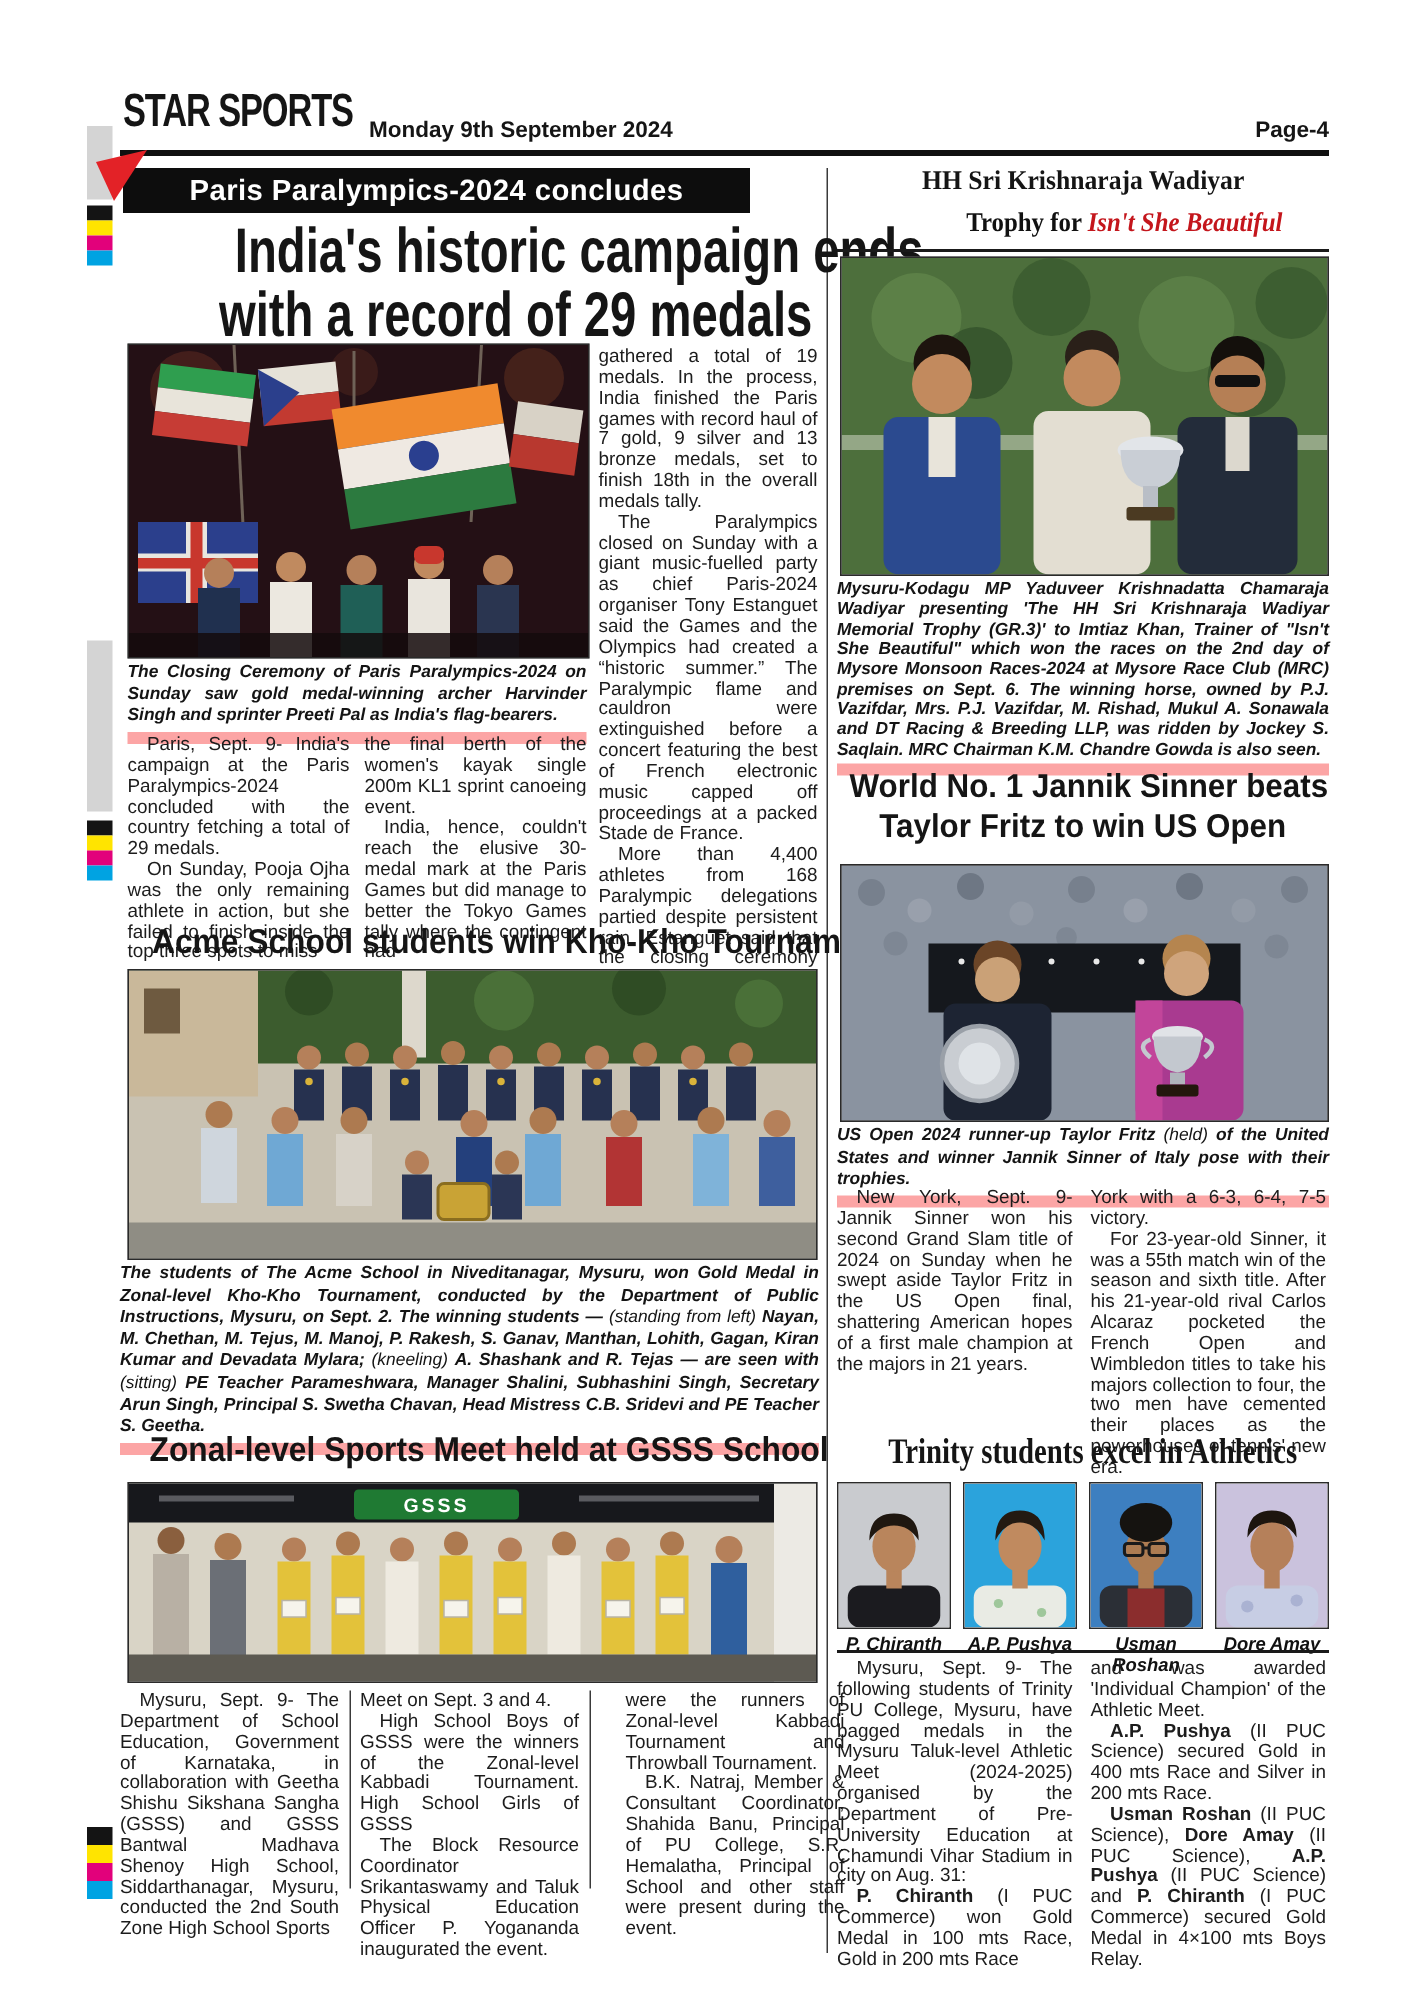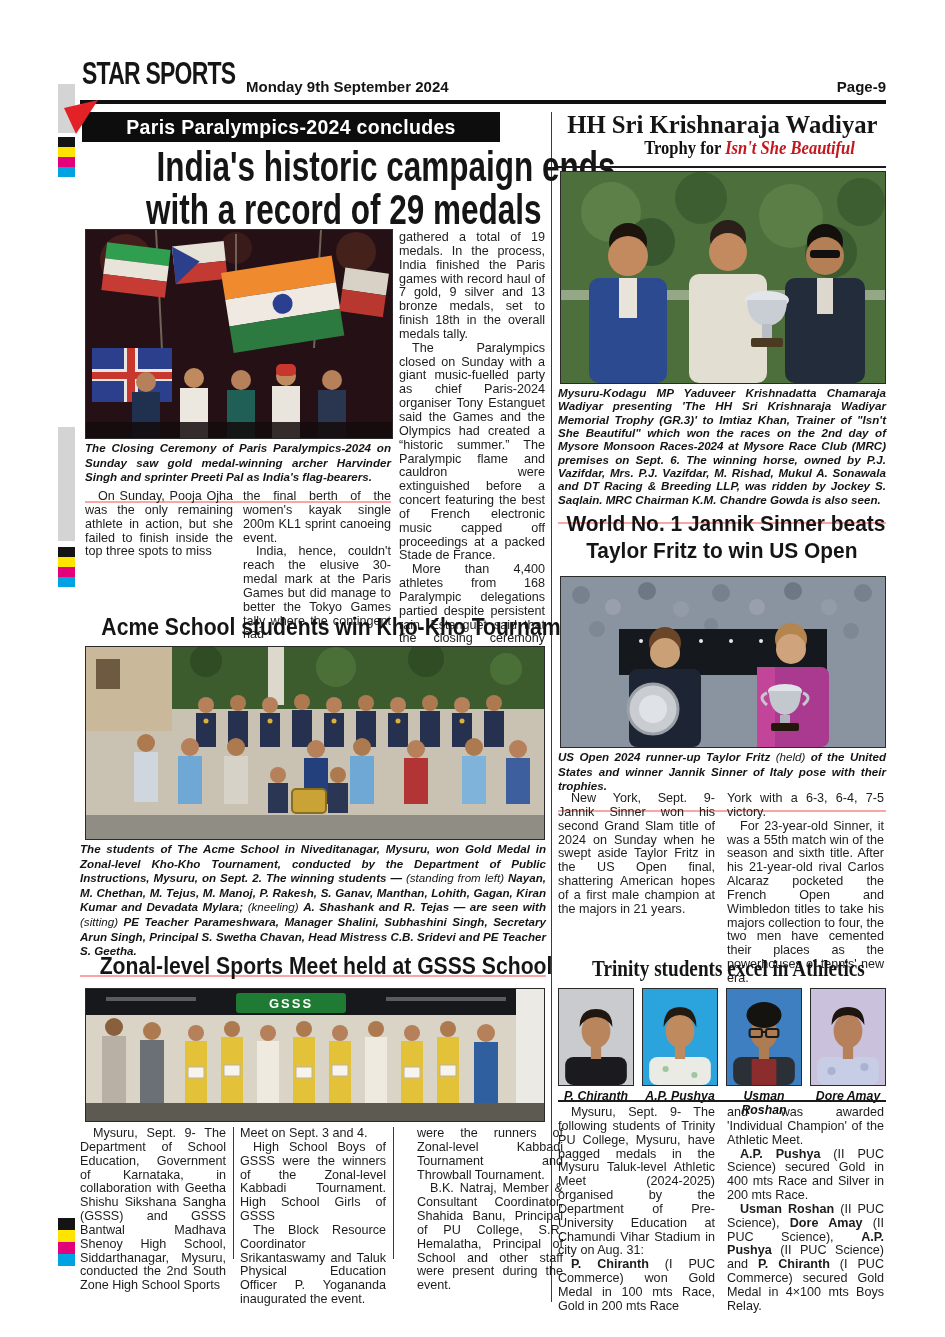--- a/index.html
+++ b/index.html
@@ -7,21 +7,21 @@
         font-family:"Liberation Sans",sans-serif;color:#111;}
   .abs{position:absolute;}
   .squeeze{display:inline-block;transform:scaleX(var(--sx,.85));transform-origin:center;white-space:nowrap;}
   .sqL{transform-origin:left;}
   .hl{font-weight:bold;color:#151515;}
   .center{text-align:center;}
   .body-col p{margin:0;text-align:justify;font-size:12.6px;line-height:1.1;color:#1c1c1c;}
   .body-col p.ind{text-indent:13px;}
   .caption{font-style:italic;font-weight:bold;font-size:11.6px;line-height:1.26;text-align:justify;color:#141414;}
   .caption.tight{line-height:1.15;}
-  .rule-b{border-bottom:2px solid #fca5a5;padding-bottom:16px;}
+  .rule-b{border-bottom:8px solid #fca5a5;padding-bottom:3px;}
   .thinrule{background:#1a1a1a;height:2px;}
   .vrule{background:#3a3a3a;width:1px;}
   .photo{border:1px solid #2a2a2a;overflow:hidden;background:#888;}
   .photo svg{display:block;}
   .serif{font-family:"Liberation Serif",serif;}
   .regbar{width:17px;}
   .portrait{border:1px solid #2a2a2a;overflow:hidden;}
   .pname{font-weight:bold;font-style:italic;font-size:12.3px;text-align:center;}
   .kicker{background:#0d0d0d;color:#fff;display:flex;align-items:center;justify-content:center;}
   .kicker span{font-weight:bold;font-size:19.5px;letter-spacing:.3px;}
@@ -49,21 +49,21 @@
     <div class="regbar" style="height:12px;background:#141414;"></div>
     <div class="regbar" style="height:12px;background:#ffe400;"></div>
     <div class="regbar" style="height:12px;background:#e2017b;"></div>
     <div class="regbar" style="height:12px;background:#00a3e2;"></div>
   </div>
 
   <div class="abs hl" style="left:82px;top:56px;font-size:31px;letter-spacing:-1px;">
     <span class="squeeze sqL" style="--sx:.74;transform-origin:left;">STAR SPORTS</span>
   </div>
   <div class="abs hl" style="left:246px;top:78px;font-size:15px;">Monday 9th September 2024</div>
-  <div class="abs hl" style="left:786px;top:78px;width:100px;text-align:right;font-size:15px;">Page-9</div>
+  <div class="abs hl" style="left:786px;top:78px;width:100px;text-align:right;font-size:15px;">Page-4</div>
   <div class="abs" style="left:80px;top:100px;width:806px;height:4px;background:#101010;"></div>
 
   <div class="abs vrule" style="left:551px;top:112px;height:1190px;"></div>
 
   <div class="abs kicker" style="left:82px;top:112px;width:418px;height:30px;">
     <span>Paris Paralympics-2024 concludes</span>
   </div>
   <svg class="abs" style="left:62px;top:100px;" width="38" height="36" viewBox="0 0 38 36">
     <polygon points="2,8 36,0 14,34" fill="#e32227"></polygon>
   </svg>
@@ -124,20 +124,21 @@
         <circle cx="246" cy="150" r="10" fill="#b5805a"></circle>
           <rect x="232" y="160" width="28" height="48" fill="#2a3550"></rect>
       </g>
       <rect x="0" y="192" width="306" height="16" fill="#140a0c" opacity=".85"></rect>
     </svg>
   </div>
 
   <div class="abs caption rule-b" style="left:85px;top:441px;width:306px;">The Closing Ceremony of Paris Paralympics-2024 on Sunday saw gold medal-winning archer Harvinder Singh and sprinter Preeti Pal as India's flag-bearers.</div>
 
   <div class="abs body-col" style="left:85px;top:490px;width:148px;">
+    <p class="ind">Paris, Sept. 9- India's campaign at the Paris Paralympics-2024 concluded with the country fetching a total of 29 medals.</p>
     <p class="ind">On Sunday, Pooja Ojha was the only remaining athlete in action, but she failed to finish inside the top three spots to miss</p>
   </div>
   <div class="abs body-col" style="left:243px;top:490px;width:148px;">
     <p>the final berth of the women's kayak single 200m KL1 sprint canoeing event.</p>
     <p class="ind">India, hence, couldn't reach the elusive 30-medal mark at the Paris Games but did manage to better the Tokyo Games tally where the contingent had</p>
   </div>
   <div class="abs body-col" style="left:399px;top:231px;width:146px;">
     <p>gathered a total of 19 medals. In the process, India finished the Paris games with record haul of 7 gold, 9 silver and 13 bronze medals, set to finish 18th in the overall medals tally.</p>
     <p class="ind">The Paralympics closed on Sunday with a giant music-fuelled party as chief Paris-2024 organiser Tony Estanguet said the Games and the Olympics had created a “historic summer.” The Paralympic flame and cauldron were extinguished before a concert featuring the best of French electronic music capped off proceedings at a packed Stade de France.</p>
     <p class="ind">More than 4,400 athletes from 168 Paralympic delegations partied despite persistent rain. Estanguet said that the closing ceremony marked the end of six weeks of Olympic and Paralympic fervour in the City of Light.</p>
@@ -270,21 +271,21 @@
   <div class="abs body-col" style="left:240px;top:1127px;width:146px;">
     <p>Meet on Sept. 3 and 4.</p>
     <p class="ind">High School Boys of GSSS were the winners of the Zonal-level Kabbadi Tournament. High School Girls of GSSS</p>
     <p class="ind">The Block Resource Coordinator Srikantaswamy and Taluk Physical Education Officer P. Yogananda inaugurated the event.</p>
   </div>
   <div class="abs body-col" style="left:400px;top:1127px;width:146px;margin-left:17px;">
     <p>were the runners of Zonal-level Kabbadi Tournament and Throwball Tournament.</p>
     <p class="ind">B.K. Natraj, Member &amp; Consultant Coordinator, Shahida Banu, Principal of PU College, S.R. Hemalatha, Principal of School and other staff were present during the event.</p>
   </div>
 
-  <div class="abs serif hl center" style="left:558px;top:110px;width:328px;font-size:26px;">
+  <div class="abs serif hl center" style="left:558px;top:110px;width:328px;font-size:18px;">
     <span class="squeeze" style="--sx:.95;">HH Sri Krishnaraja Wadiyar</span>
   </div>
   <div class="abs serif center" style="left:586px;top:138px;width:328px;font-size:18px;font-weight:bold;">
     <span class="squeeze" style="--sx:.92;">
       <span>Trophy for </span><span style="color:#c4161c;font-style:italic;">Isn't She Beautiful</span>
     </span>
   </div>
   <div class="abs thinrule" style="left:558px;top:166px;width:328px;height:2px;"></div>
 
   <div class="abs photo" style="left:560px;top:171px;width:324px;height:211px;">

